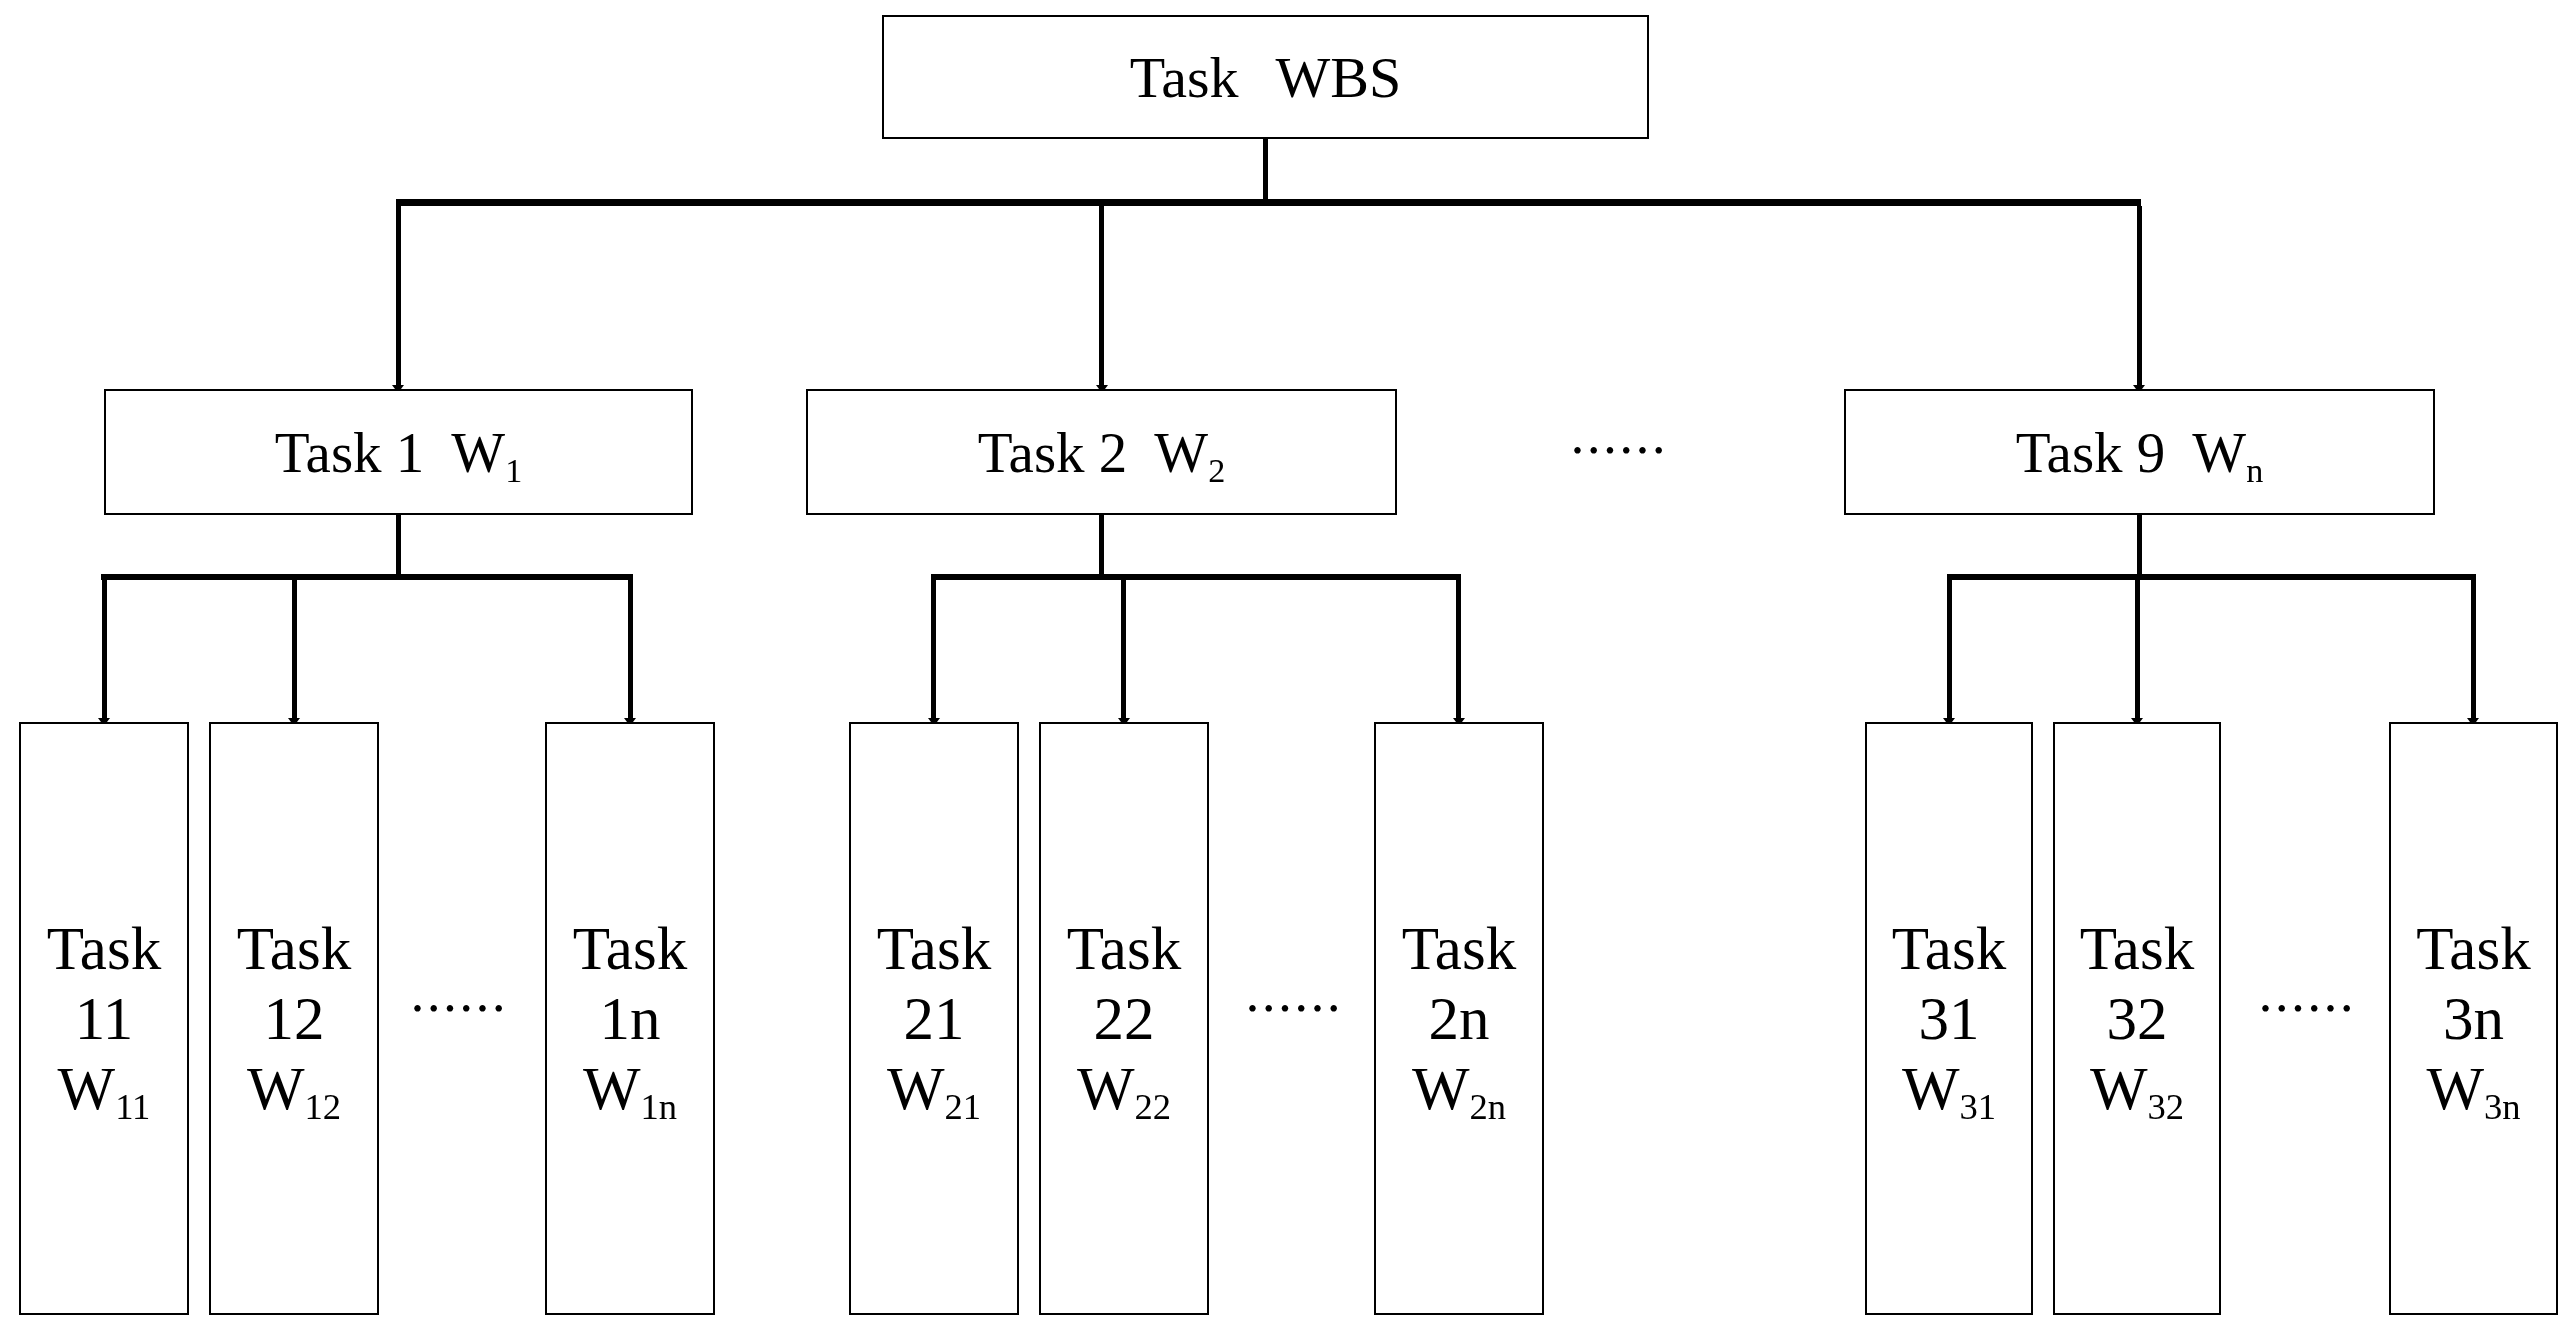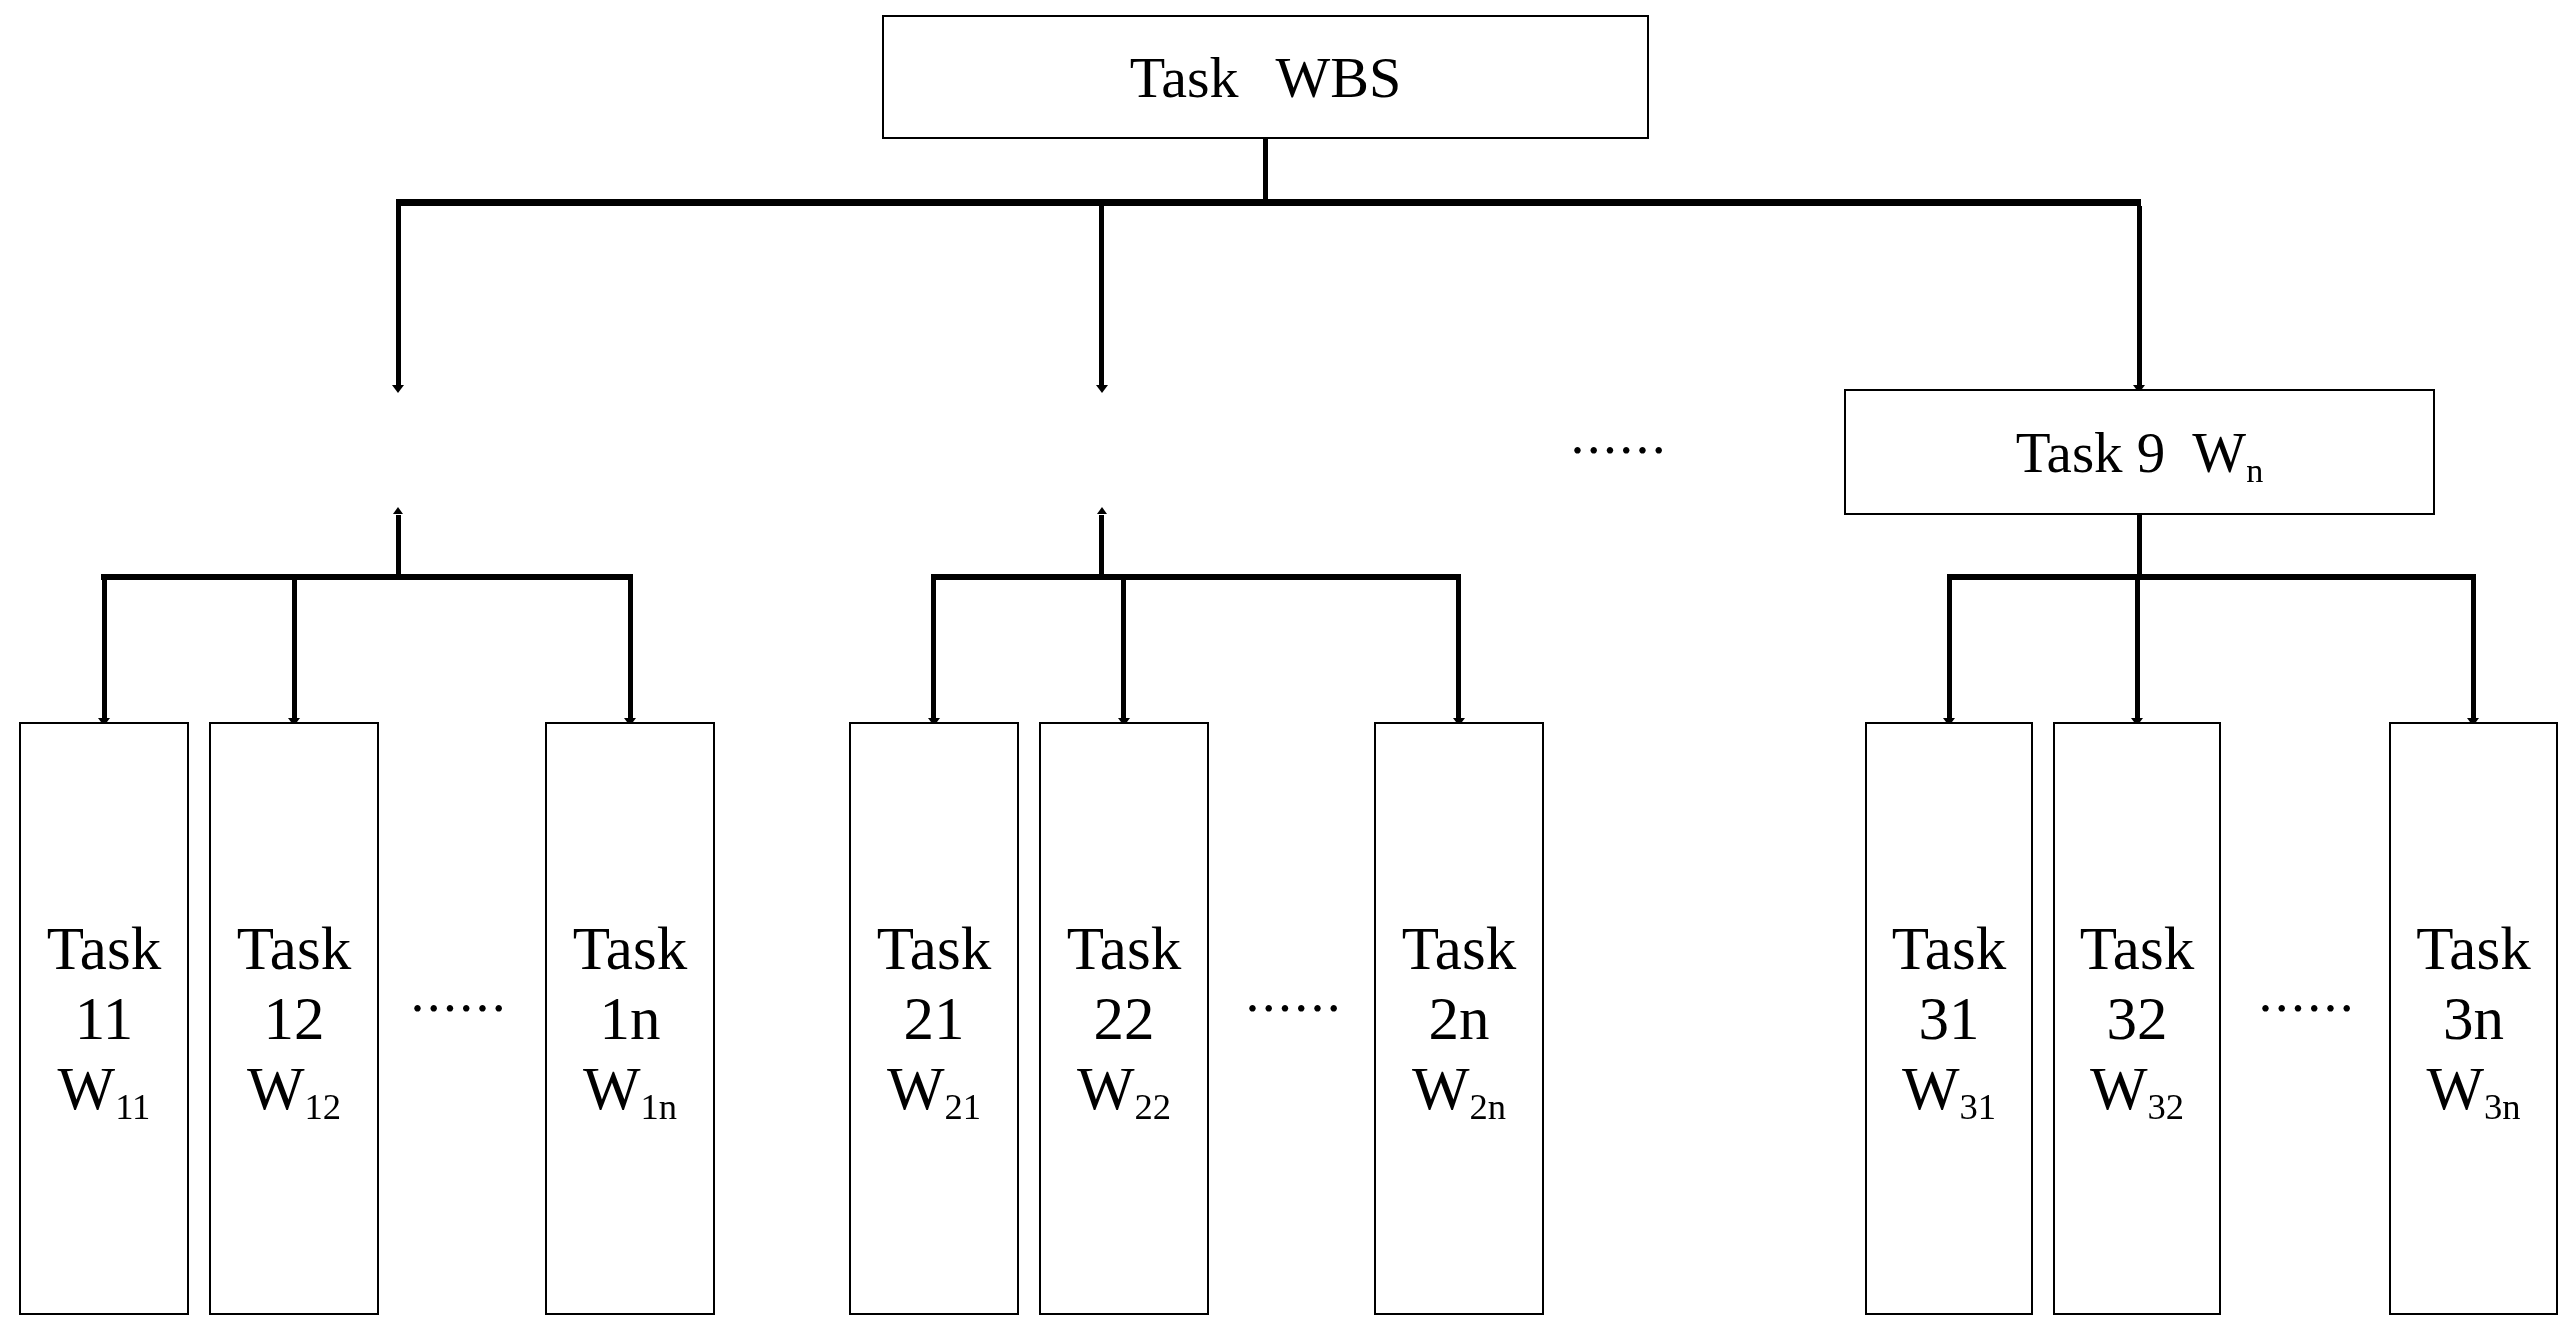--- a/index.html
+++ b/index.html
@@ -104,20 +104,30 @@
   <div class="arr-down" style="left:1949px;top:718px;"></div>
   <div class="arr-down" style="left:2137px;top:718px;"></div>
   <div class="arr-down" style="left:2473px;top:718px;"></div>
 
   <div class="box rootbox" style="left:882px;top:15px;width:767px;height:124px;">
     <span>Task</span>
       <span class="gap-root"></span>
       <span>WBS</span>
   </div>
 
+  <div class="box parentbox" style="left:104px;top:389px;width:589px;height:126px;">
+    <span>Task 1</span>
+      <span class="gap-w"></span>
+      <span><span>W</span><sub>1</sub></span>
+  </div>
+  <div class="box parentbox" style="left:806px;top:389px;width:591px;height:126px;">
+    <span>Task 2</span>
+      <span class="gap-w"></span>
+      <span><span>W</span><sub>2</sub></span>
+  </div>
   <div class="box parentbox" style="left:1844px;top:389px;width:591px;height:126px;">
     <span>Task 9</span>
       <span class="gap-w"></span>
       <span><span>W</span><sub>n</sub></span>
   </div>
 
   <div class="dots" style="left:1618px;top:451px;">••••••</div>
 
   <div class="box leafbox" style="left:19px;top:722px;width:170px;height:593px;">
     <div>Task</div>

